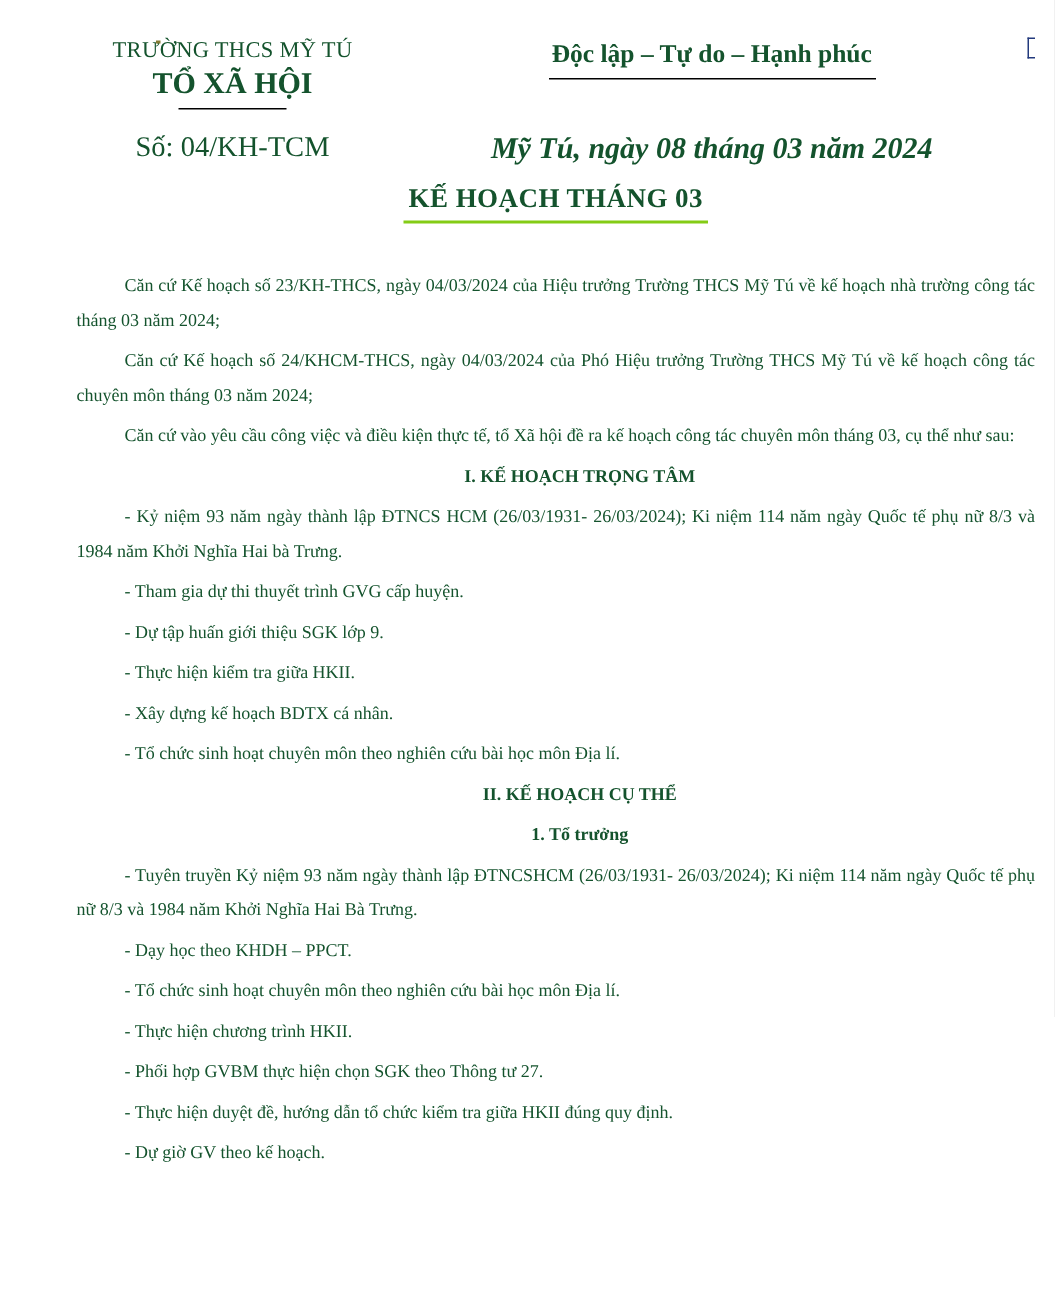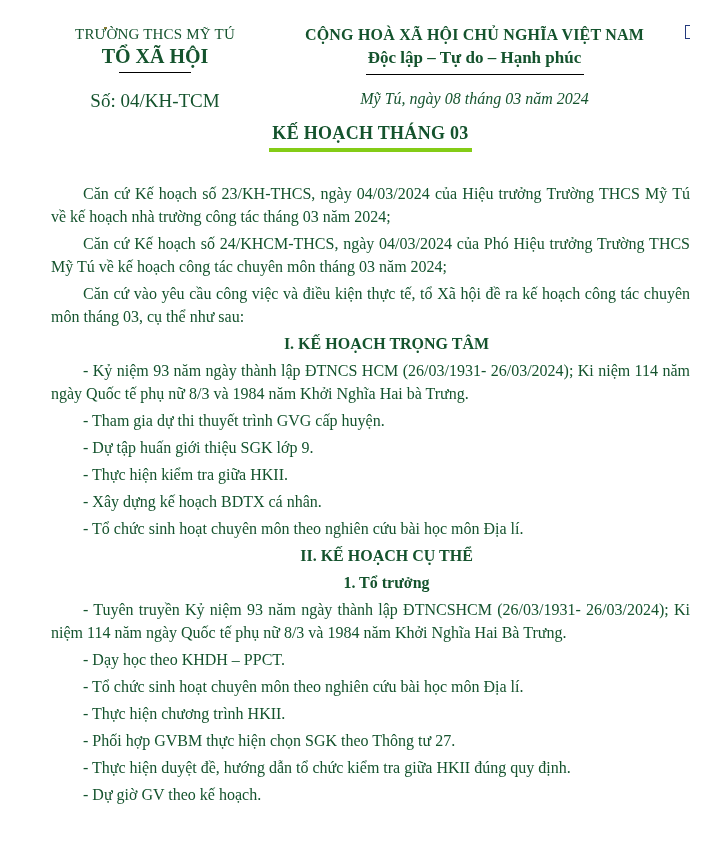--- a/index.html
+++ b/index.html
@@ -18,32 +18,32 @@
   .hdr-org{font-size:15px;line-height:21px;letter-spacing:.2px;}
   .hdr-unit{font-size:20px;font-weight:bold;line-height:22px;}
   .hdr-nation{font-size:16px;font-weight:bold;line-height:22px;letter-spacing:.2px;}
   .hdr-motto{font-size:17px;font-weight:bold;line-height:23px;}
   .rule{height:0;border-top:1.5px solid #000;margin:5px auto 0;}
   .rule-small{width:72px;}
   .rule-mid{width:218px;}
 
   .ref-row{display:flex;margin-top:15px;}
   .ref-no{width:208px;text-align:center;font-size:19px;flex:0 0 auto;}
-  .ref-date{flex:1;text-align:center;font-size:16px;font-style:italic;font-weight:normal;}
+  .ref-date{flex:1;text-align:center;font-size:20px;font-style:italic;font-weight:bold;}
 
   
   .title-wrap{text-align:center;margin-top:11px;margin-bottom:30px;}
   .doc-title{
     display:inline-block;font-size:18px;font-weight:bold;letter-spacing:.3px;
-    padding:0 3px 4px;border-bottom:4px solid #84cc16;
+    padding:0 3px 4px;border-bottom:2px solid #84cc16;
   }
 
   
   .body p{
-    font-size:16px;line-height:23px;margin:0 0 4px;
+    font-size:12px;line-height:23px;margin:0 0 4px;
     text-align:justify;text-indent:32px;
   }
   .body p.hd{font-weight:bold;text-align:center;}
 
   
   .artifact-bracket{
     position:absolute;left:685px;top:25px;width:4px;height:12px;
     border:1px solid #233a7d;border-right:none;background:#fff;
   }
   .artifact-dot{
@@ -59,21 +59,20 @@
 
   <div class="content">
 
     <div class="doc-header">
       <div class="hdr-left">
         <div class="hdr-org">TRƯỜNG THCS MỸ TÚ</div>
         <div class="hdr-unit">TỔ XÃ HỘI</div>
         <div class="rule rule-small"></div>
       </div>
       <div class="hdr-right">
-        <div class="hdr-nation">CỘNG HOÀ XÃ HỘI CHỦ NGHĨA VIỆT NAM</div>
         <div class="hdr-motto">Độc lập – Tự do – Hạnh phúc</div>
         <div class="rule rule-mid"></div>
       </div>
     </div>
 
     <div class="ref-row">
       <div class="ref-no">Số: 04/KH-TCM</div>
       <div class="ref-date">Mỹ Tú, ngày 08 tháng 03 năm 2024</div>
     </div>
 

